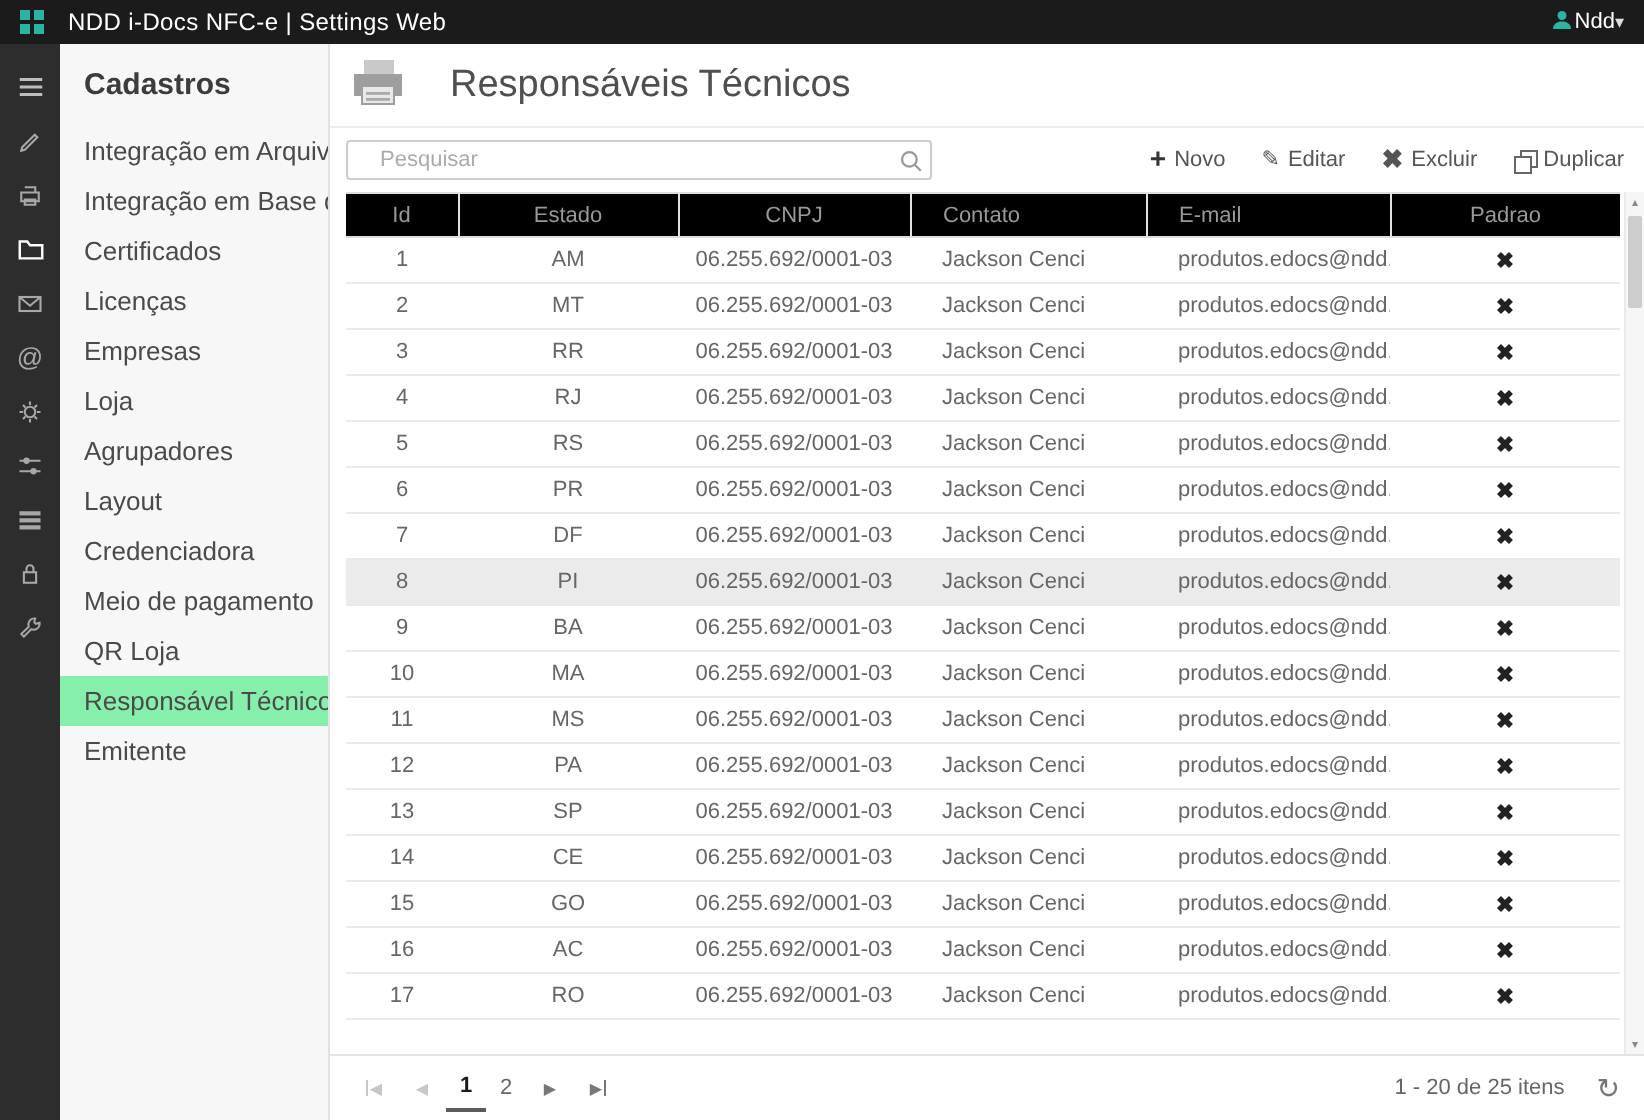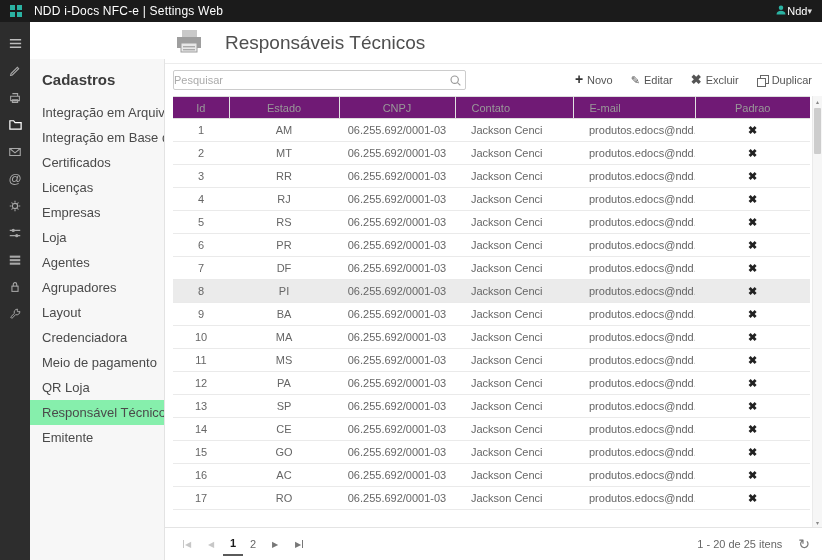--- a/index.html
+++ b/index.html
@@ -19,51 +19,51 @@
   
   .body { flex:1; display:flex; min-height:0; }
 
   
   .rail { width:30px; background:#2d2d2d; display:flex; flex-direction:column; align-items:center; padding-top:8px; flex:0 0 30px; }
   .ricon { width:30px; height:27px; display:flex; align-items:center; justify-content:center; color:#a8a8a8; cursor:pointer; }
   .ricon svg { display:block; }
   .ricon.at { font-size:13px; color:#a8a8a8; }
 
   
-  .sidebar { width:135px; flex:0 0 135px; background:#f7f7f7; border-right:1px solid #e3e3e3; padding-top:8px; overflow:hidden;margin-top:37px; }
+  .sidebar { width:135px; flex:0 0 135px; background:#f7f7f7; border-right:1px solid #e3e3e3; padding-top:8px; overflow:hidden; }
   .sidebar h2 { font-size:15px; font-weight:700; color:#3c3c3c; padding:4px 12px 12px 12px; }
   .sidebar ul { list-style:none; }
   .sidebar li { font-size:13px; color:#4a4a4a; padding:0 12px; height:25px; line-height:25px; cursor:pointer; white-space:nowrap; overflow:hidden; }
   .sidebar li.selected { background:#86efac; }
 
   
   .main { flex:1; min-width:0; background:#fff; display:flex; flex-direction:column; position:relative; }
   .page-header { display:flex; align-items:center; gap:20px; padding:6px 8px; height:42px; border-bottom:1px solid #ececec; }
   .page-header h1 { font-size:19px; font-weight:400; color:#4f4f4f; }
   .page-icon svg { display:block; }
 
   .toolbar-row { display:flex; align-items:center; padding:6px 10px 6px 8px; height:32px; }
   .search { position:relative; width:293px; }
-  .search input { width:100%; height:20px; border:1px solid #ccc; border-radius:2px; padding:0 22px 0 0; font-size:11px; color:#555; font-family:"Liberation Sans", sans-serif; outline:none; }
+  .search input { width:100%; height:20px; border:1px solid #ccc; border-radius:2px; padding:0 22px 0 16px; font-size:11px; color:#555; font-family:"Liberation Sans", sans-serif; outline:none; }
   .search input::placeholder { color:#aaa; }
   .search-icon { position:absolute; right:4px; top:4px; cursor:pointer; }
   .actions { margin-left:auto; display:flex; gap:18px; }
   .act { display:flex; align-items:center; gap:4px; background:none; border:none; font-size:11px; color:#555; cursor:pointer; font-family:"Liberation Sans", sans-serif; }
   .ico { color:#555; font-size:11px; line-height:1; }
   .ico.plus { font-size:14px; font-weight:700; color:#333; margin-top:-2px; }
   .ico.del { font-weight:700; font-size:13px; margin-top:-1px; }
   .copy-icon { position:relative; width:11px; height:11px; display:inline-block; }
   .copy-icon::before { content:""; position:absolute; left:3px; top:0; width:7px; height:7px; border:1px solid #666; }
   .copy-icon::after { content:""; position:absolute; left:0; top:3px; width:7px; height:7px; border:1px solid #666; background:#fff; }
 
   
   .table-zone { flex:1; min-height:0; position:relative; padding:0 12px 0 8px; overflow:hidden; }
   table { width:100%; border-collapse:collapse; table-layout:fixed; border-top:1px solid #ddd; }
   col.c1{width:56px;} col.c2{width:110px;} col.c3{width:116px;} col.c4{width:118px;} col.c5{width:122px;}
-  thead th { background:#701a75; color:#999; font-weight:400; font-size:11px; height:22px; border-bottom:1px solid #ddd; border-left:1px solid #e2e2e2; cursor:pointer; }
+  thead th { background:#000000; color:#999; font-weight:400; font-size:11px; height:22px; border-bottom:1px solid #ddd; border-left:1px solid #e2e2e2; cursor:pointer; }
   thead th:first-child { border-left:none; }
   tbody td { height:23px; border-bottom:1px solid #eaeaea; font-size:11px; color:#666; white-space:nowrap; overflow:hidden; }
   tbody tr.selected td { background:#ebebeb; }
   .c-center { text-align:center; }
   .c-left { text-align:left; padding-left:16px; }
   td.padrao { font-weight:700; font-size:11px; color:#222; }
 
   
   .vscroll { position:absolute; top:0; right:0; bottom:0; width:10px; background:#f6f6f6; border-left:1px solid #eaeaea; cursor:pointer; }
   .sarr { position:absolute; left:0; width:9px; height:10px; display:flex; align-items:center; justify-content:center; font-size:6px; color:#888; }
@@ -172,21 +172,20 @@
 
     <aside class="sidebar">
       <h2>Cadastros</h2>
       <ul>
           <li>Integração em Arquivo</li>
           <li>Integração em Base de Dados</li>
           <li>Certificados</li>
           <li>Licenças</li>
           <li>Empresas</li>
           <li>Loja</li>
-          <li>Agentes</li>
           <li>Agrupadores</li>
           <li>Layout</li>
           <li>Credenciadora</li>
           <li>Meio de pagamento</li>
           <li>QR Loja</li>
           <li class="selected">Responsável Técnico</li>
           <li>Emitente</li>
         </ul>
     </aside>
 

